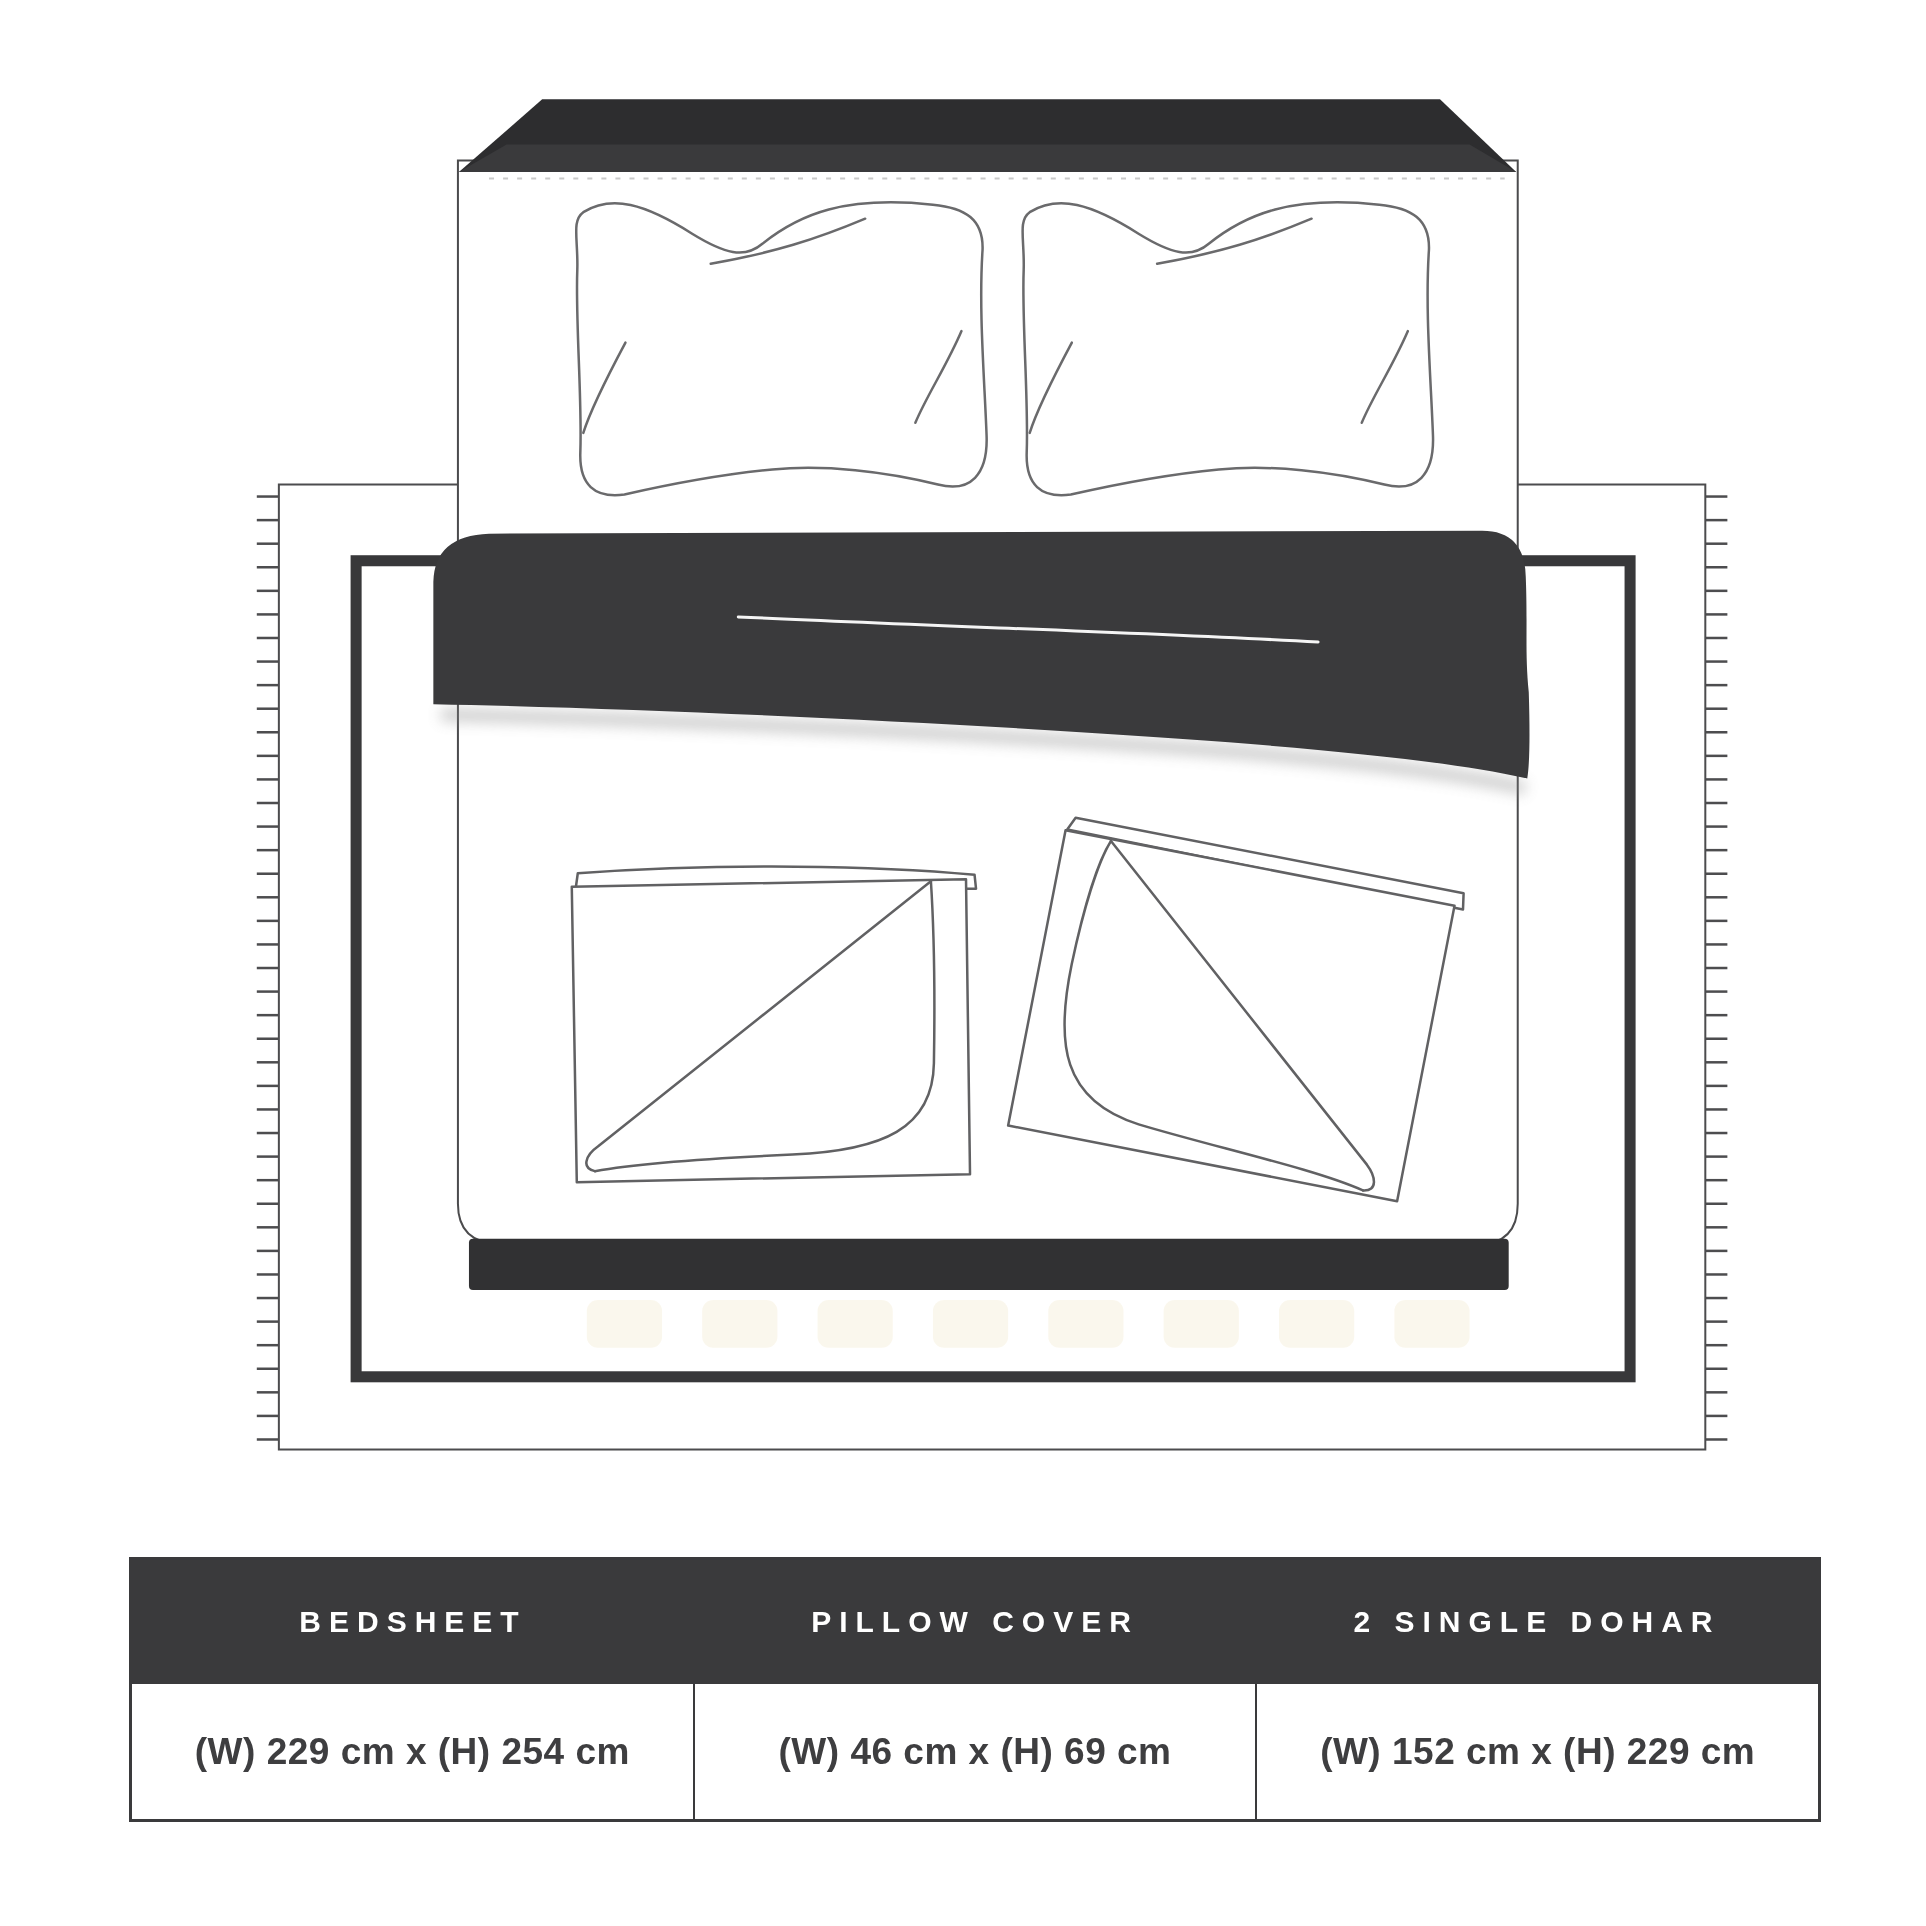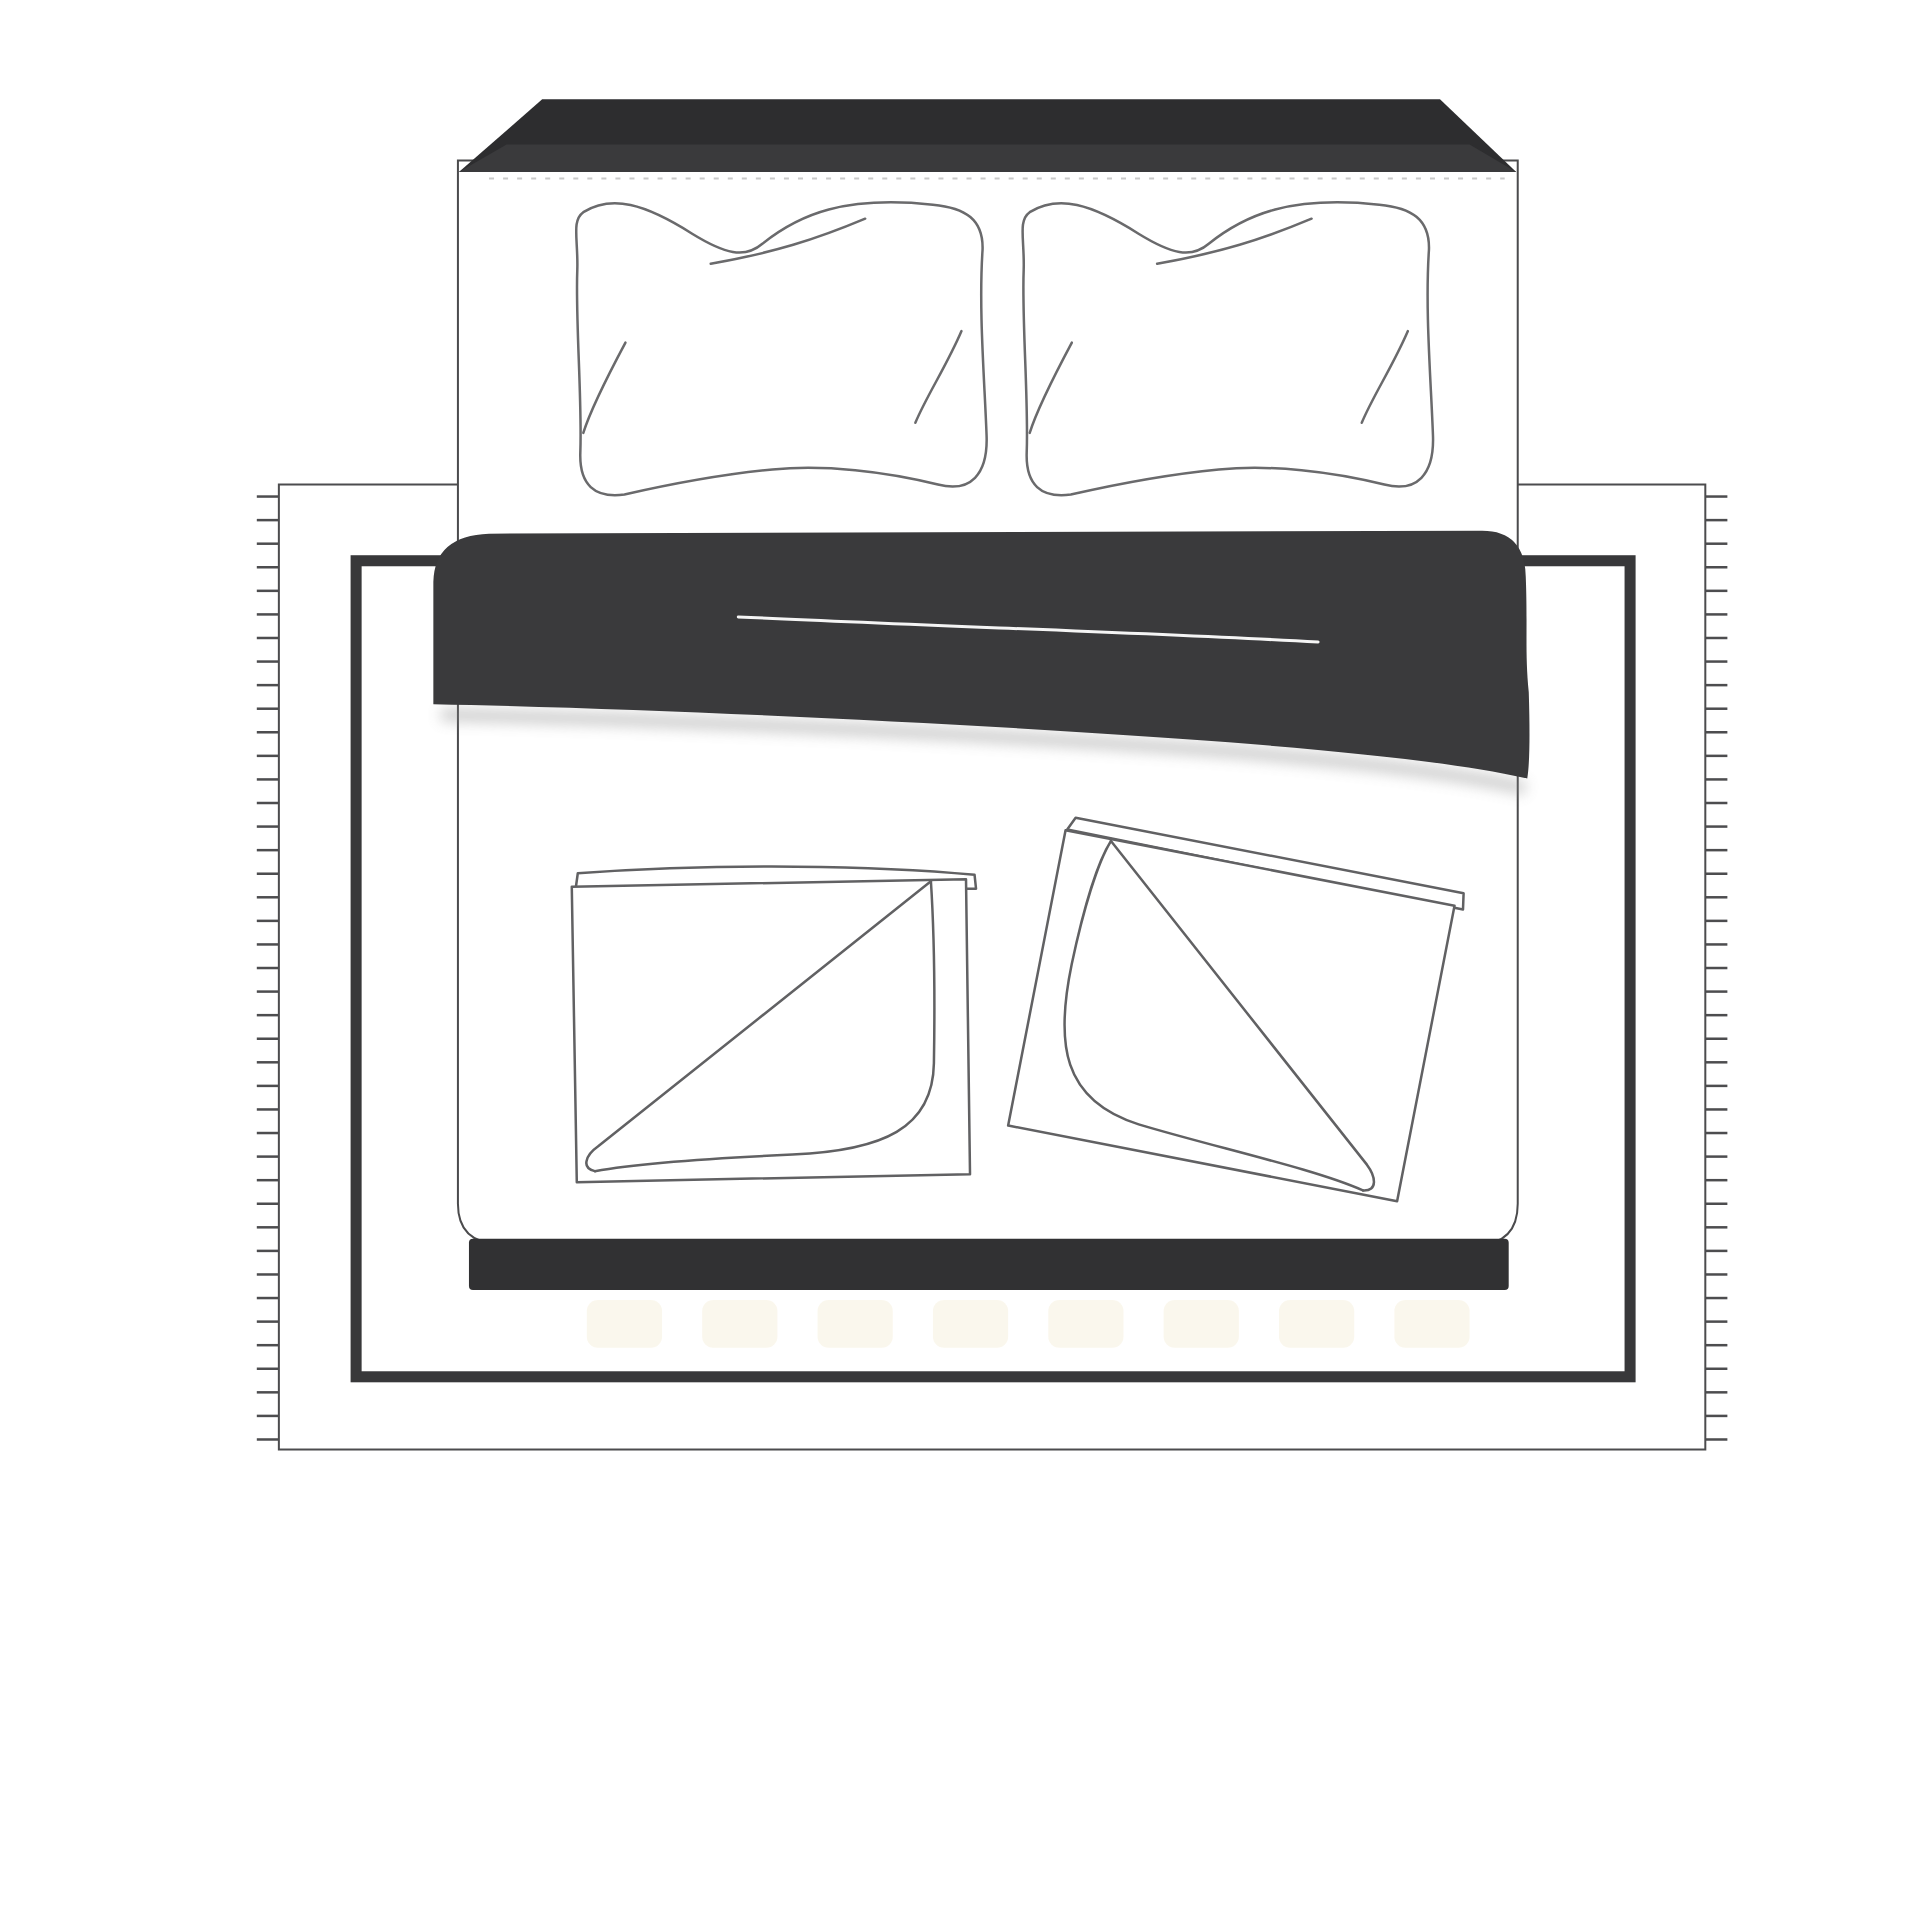--- a/index.html
+++ b/index.html
@@ -199,15 +199,27 @@
       <path fill="#ffffff" d="M -392,-302 L -380,-328 L 408,-328 L 413,-296 Z"></path>
       <path fill="#ffffff" d="M -395,-300 L 395,-300 L 395,300 L -395,300 Z"></path>
       <path fill="none" d="M -302,-296 L 322,240 C 344,260 354,288 324,292"></path>
       <path fill="none" d="M -302,-296 C -320,-250 -330,-150 -332,-40 C -334,120 -300,230 -140,248
                C 20,264 220,268 324,292"></path>
     </g>
 
     <rect x="935" y="2470" width="2073" height="102" rx="8" fill="#313133"></rect>
   </svg>
 
+  <div class="size-table">
+    <div class="thead">
+      <div class="cell">BEDSHEET</div>
+      <div class="cell">PILLOW COVER</div>
+      <div class="cell">2 SINGLE DOHAR</div>
+    </div>
+    <div class="tbody">
+      <div class="cell">(W) 229 cm x (H) 254 cm</div>
+      <div class="cell">(W) 46 cm x (H) 69 cm</div>
+      <div class="cell">(W) 152 cm x (H) 229 cm</div>
+    </div>
+  </div>
 
 </div>
 
 
 </body></html>

